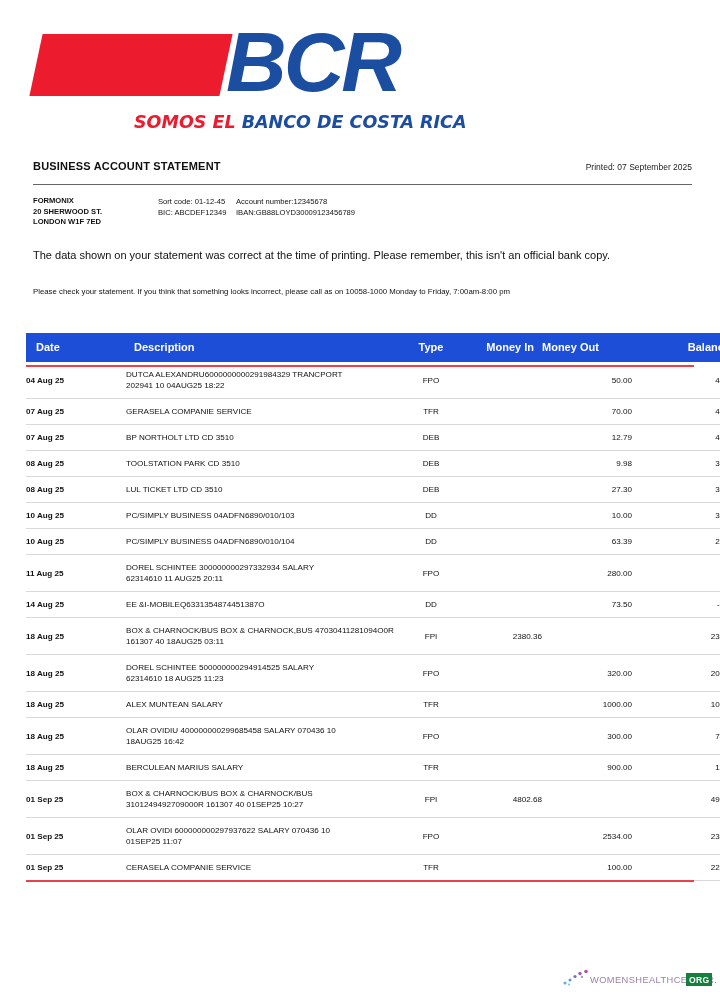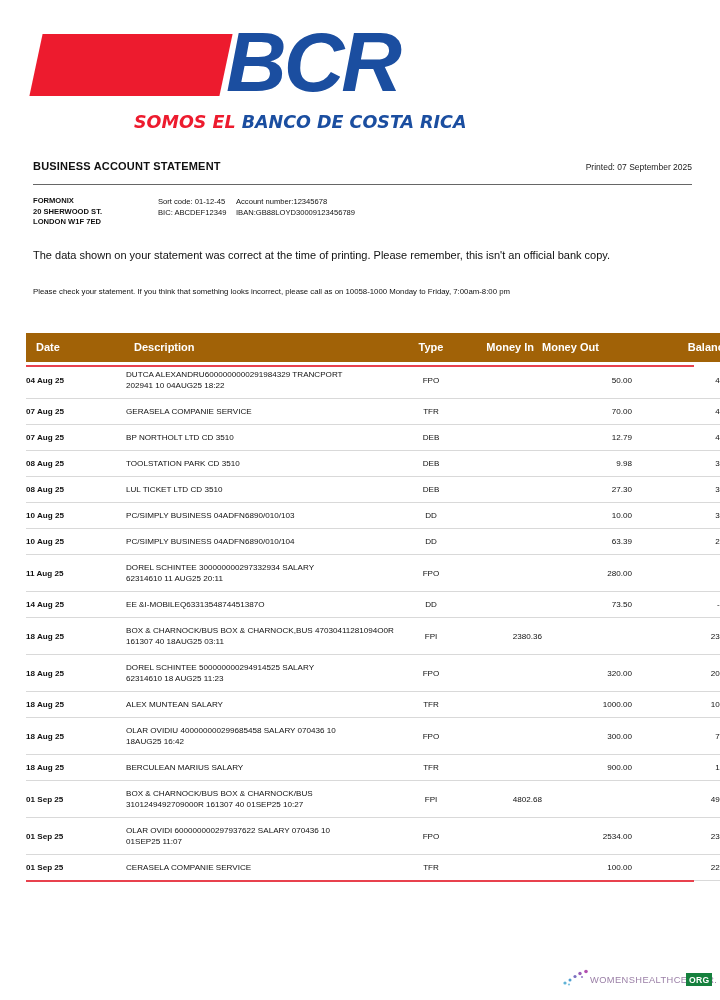--- a/index.html
+++ b/index.html
@@ -130,21 +130,21 @@
     left: 26px;
     top: 333px;
     width: 668px;
   }
   table.stmt {
     width: 100%;
     border-collapse: collapse;
     table-layout: fixed;
   }
   table.stmt thead th {
-    background: #a16207;
+    background: #1d4ed8;
     color: #ffffff;
     font-size: 11px;
     font-weight: 700;
     padding: 8px 0 9px 0;
     text-align: left;
     vertical-align: middle;
   }
   .th-date       { width: 90px;  padding-left: 10px !important; }
   .th-desc       { width: 270px; padding-left: 8px  !important; }
   .th-type       { width: 54px;  text-align: center !important; }

